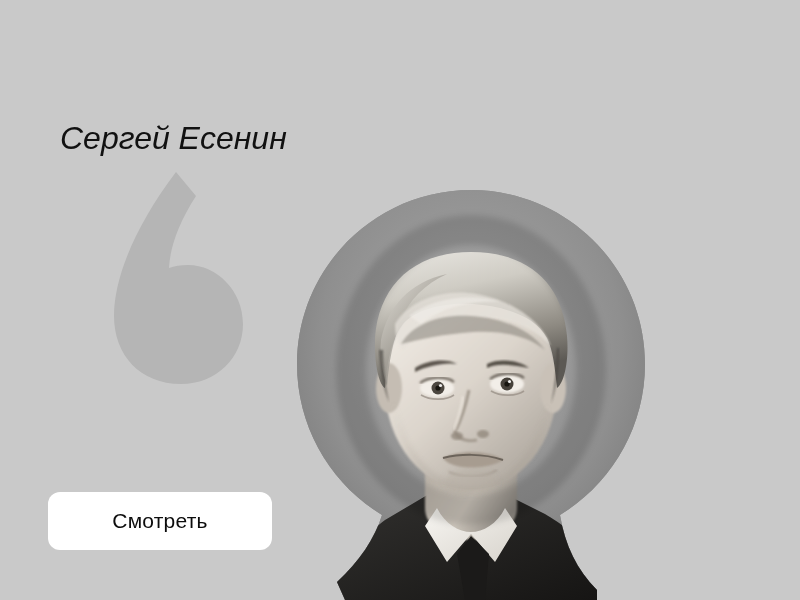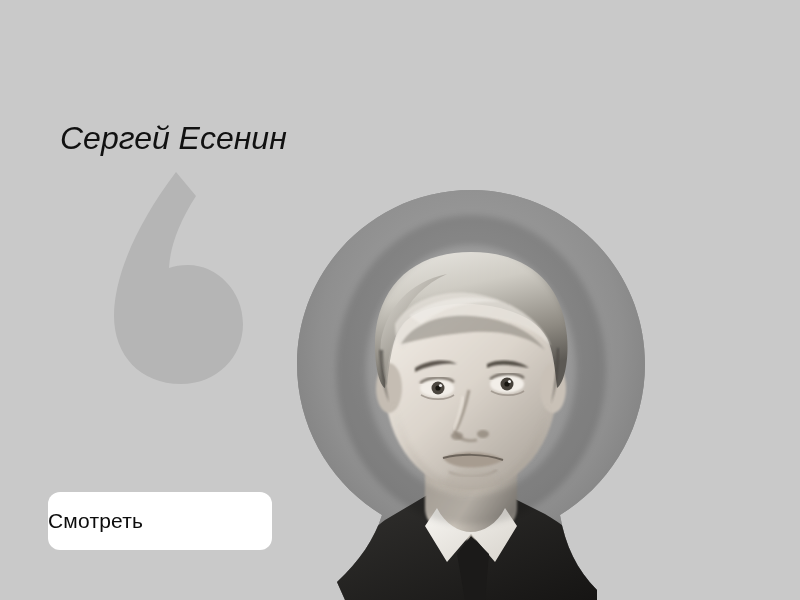--- a/index.html
+++ b/index.html
@@ -87,22 +87,23 @@
     position: absolute;
     left: 48px;
     top: 492px;
     width: 224px;
     height: 58px;
     background: #ffffff;
     border: none;
     border-radius: 12px;
     display: flex;
     align-items: center;
+    justify-content: center;
     cursor: pointer;
-    padding: 0;
+    padding: 8px;
   }
   .cta-label {
     font-family: "Liberation Sans", sans-serif;
     font-size: 21px;
     font-weight: 400;
     color: #0c0c0c;
     letter-spacing: 0.2px;
     white-space: nowrap;
   }
 

